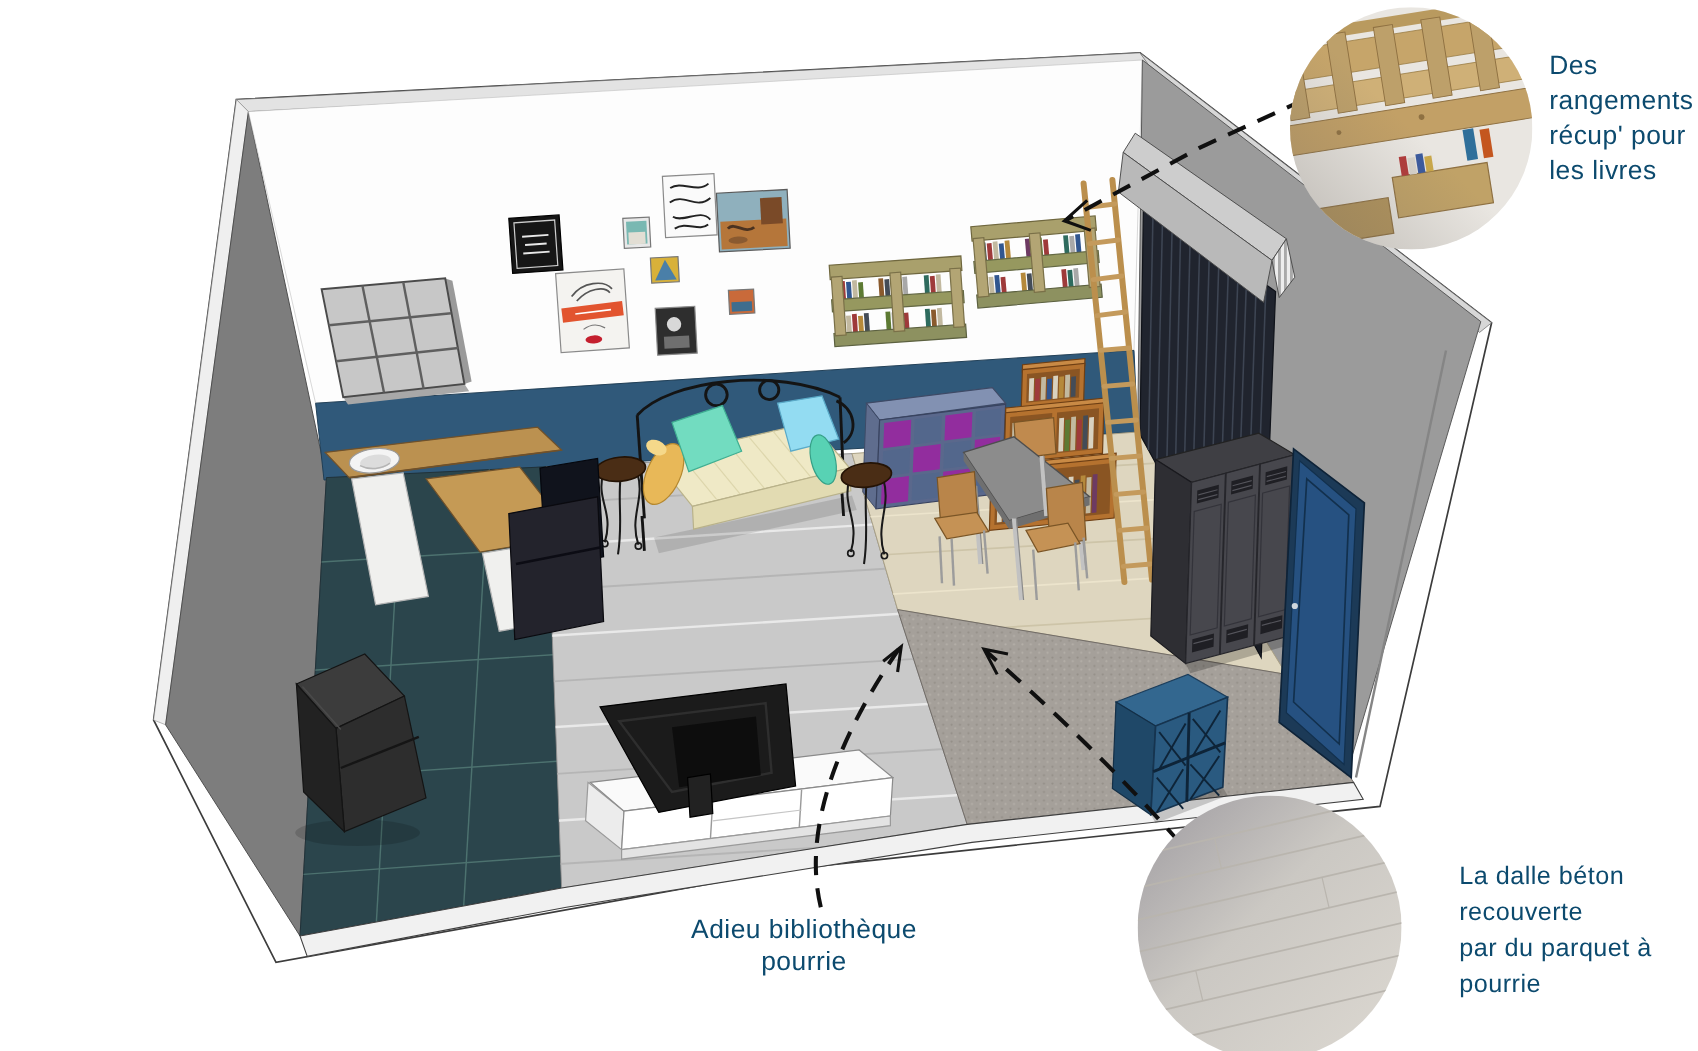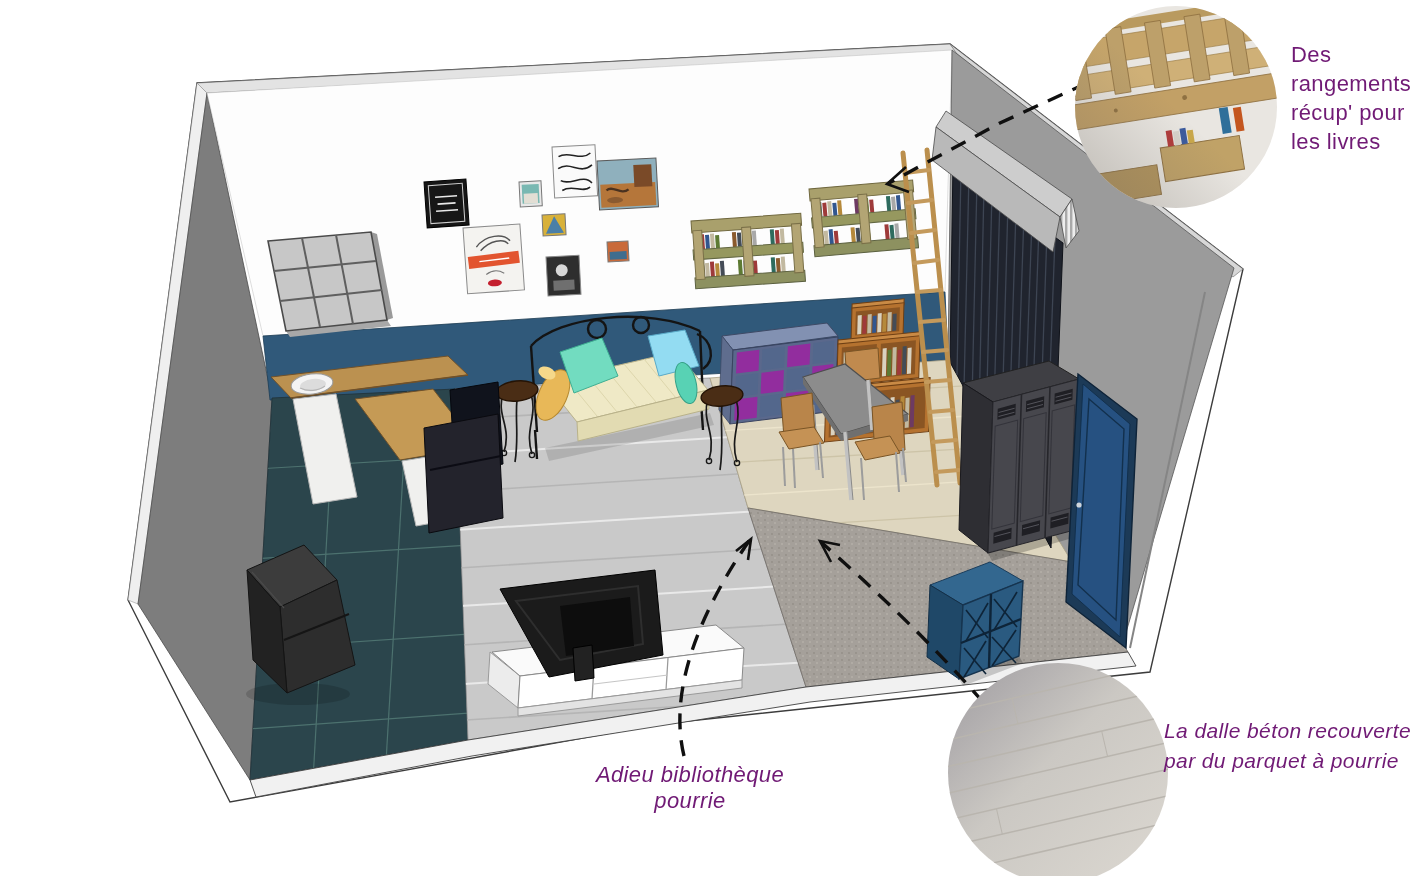--- a/index.html
+++ b/index.html
@@ -1,23 +1,23 @@
 <!DOCTYPE html>
 <html><head>
 <meta charset="utf-8">
 <style>
   html,body{margin:0;padding:0;background:#ffffff;}
   .stage{position:relative;width:1415px;height:876px;background:#ffffff;overflow:hidden;
          font-family:"Liberation Sans",sans-serif;}
   .stage svg{position:absolute;left:0;top:0;}
-  .note{position:absolute;color:#701a75;font-weight:300;letter-spacing:.4px;}
+  .note{position:absolute;color:#0c4a6e;font-weight:300;letter-spacing:.4px;}
   .note span{display:block;}
   .note-top{left:1291px;top:40px;font-size:22px;line-height:29px;}
-  .note-bottom{left:1164px;top:716px;font-size:21px;line-height:30px;font-style:italic;}
-  .note-center{left:558px;top:762px;width:264px;font-size:22px;text-align:center;font-style:italic;}
+  .note-bottom{left:1216px;top:716px;font-size:21px;line-height:30px;}
+  .note-center{left:538px;top:762px;width:264px;font-size:22px;text-align:center;}
 </style>
 </head>
 <body>
 
 <div class="stage">
 <svg width="1415" height="876" viewBox="0 0 1415 876">
   <defs>
     <pattern id="stripesV" width="5" height="8" patternUnits="userSpaceOnUse">
       <rect width="5" height="8" fill="#ededed"></rect>
       <rect x="0" width="2.4" height="8" fill="#a9a9a9"></rect>

